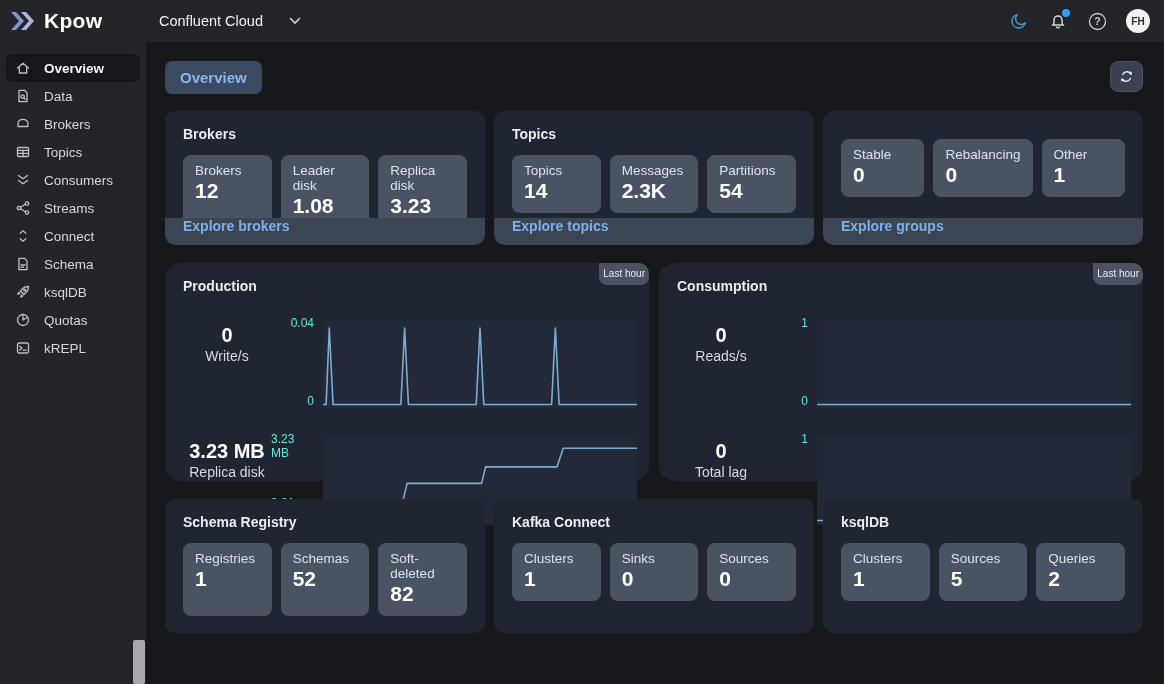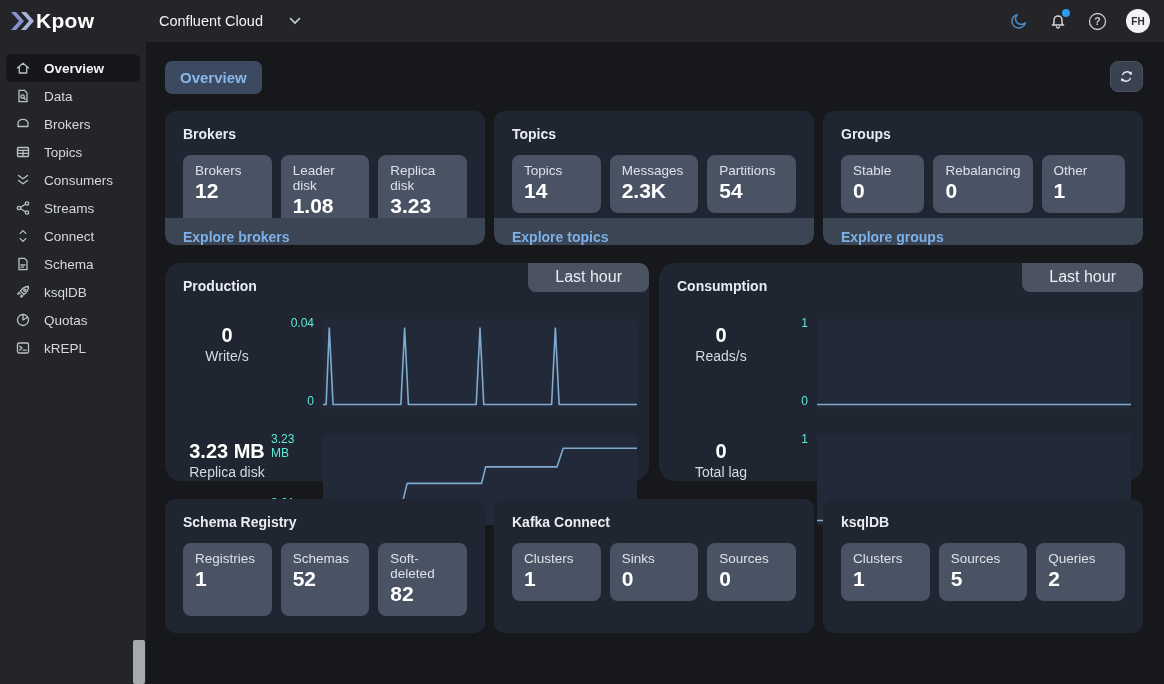--- a/index.html
+++ b/index.html
@@ -2,21 +2,21 @@
 <html><head>
 <meta charset="utf-8">
 <style>
   * { margin:0; padding:0; box-sizing:border-box; }
   html,body { width:1164px; height:684px; overflow:hidden; background:#17181c;
     font-family:"Liberation Sans", sans-serif; -webkit-font-smoothing:antialiased; }
 
   
   .topbar { position:absolute; left:0; top:0; width:1164px; height:42px; background:#242528;
     display:flex; align-items:center; z-index:5; }
-  .brand { width:146px; display:flex; align-items:center; padding-left:10px; }
+  .brand { width:146px; display:flex; align-items:center; gap:8px; padding-left:10px; }
   .brand-text { color:#fff; font-size:21px; font-weight:bold; letter-spacing:.3px; }
   .env-select { display:flex; align-items:center; gap:26px; padding-left:13px; cursor:pointer; }
   .env-label { color:#f2f3f5; font-size:14.5px; font-weight:400; }
   .topbar-right { margin-left:auto; display:flex; align-items:center; gap:19px; padding-right:14px; }
   .icon-btn { width:20px; height:20px; display:flex; align-items:center; justify-content:center; position:relative; cursor:pointer; }
   .notif-dot { position:absolute; top:-2px; right:-2px; width:8px; height:8px; border-radius:50%; background:#2e9bf0; }
   .avatar { width:24px; height:24px; border-radius:50%; background:#f2f3f5; color:#2b2d31;
     font-size:10px; font-weight:bold; display:flex; align-items:center; justify-content:center; cursor:pointer;text-align:center; }
 
   
@@ -40,27 +40,27 @@
   .grid2 { display:grid; grid-template-columns:repeat(2,1fr); gap:10px; margin-top:18px; margin-bottom:18px; }
 
   
   .card { position:relative; background:#1f2531; border-radius:10px; height:134px; padding:15px 18px; overflow:hidden; }
   .card-title { color:#e9ecf0; font-size:14px; font-weight:700; }
   .tiles { display:flex; gap:9px; margin-top:13px; }
   .tile { flex:1; background:#4a5364; border-radius:8px; padding:8px 12px 10px; }
   .tile-label { color:#dde1e7; font-size:13.5px; }
   .tile-value { color:#ffffff; font-size:21px; font-weight:bold; margin-top:1px; }
   .card-footer { position:absolute; left:0; right:0; bottom:0; height:27px; background:#3b4554;
-    border-radius:0 0 10px 10px; display:flex; align-items:flex-end; padding-left:18px; cursor:pointer; }
+    border-radius:0 0 10px 10px; display:flex; align-items:flex-start; padding-left:18px; cursor:pointer; }
   .card-footer span { color:#7db1e8; font-size:14px; font-weight:600; }
 
   
   .chart-card { position:relative; background:#1f2531; border-radius:16px; height:218px; padding:15px 12px 16px 18px; }
   .chart-badge { position:absolute; top:0; right:0; background:#4b5363; color:#e9ecf1;
-    font-size:16px; padding:5px 27px 6px; border-radius:0 10px 8px 8px; }
+    font-size:10px; padding:5px 4px 6px; border-radius:0 10px 8px 8px; }
   .chart-row { display:flex; margin-top:26px; height:90px; }
   .chart-row.first { margin-top:25px; }
   .chart-stat { width:88px; text-align:center; padding-top:5px; }
   .chart-stat .v { color:#fff; font-size:20px; font-weight:bold; }
   .chart-stat .l { color:#d5dae0; font-size:14px; margin-top:1px; }
   .chart-ylabels { width:52px; position:relative; font-size:12px; color:#5eead4; }
   .chart-ylabels .ymax { position:absolute; top:-3px; right:9px; }
   .chart-ylabels .ymin { position:absolute; bottom:1px; right:9px; }
   .chart-plot { flex:1; background:#222a39; border-radius:3px; position:relative; }
   .chart-plot svg { position:absolute; inset:0; width:100%; height:100%; }
@@ -282,21 +282,20 @@
           <div class="tile-label">Partitions</div>
           <div class="tile-value">54</div>
         </div>
       </div>
       <div class="card-footer">
         <span>Explore topics</span>
       </div>
     </div>
 
     <div class="card">
-      <div class="card-title">Groups</div>
       <div class="tiles">
         <div class="tile">
           <div class="tile-label">Stable</div>
           <div class="tile-value">0</div>
         </div>
         <div class="tile">
           <div class="tile-label">Rebalancing</div>
           <div class="tile-value">0</div>
         </div>
         <div class="tile">

